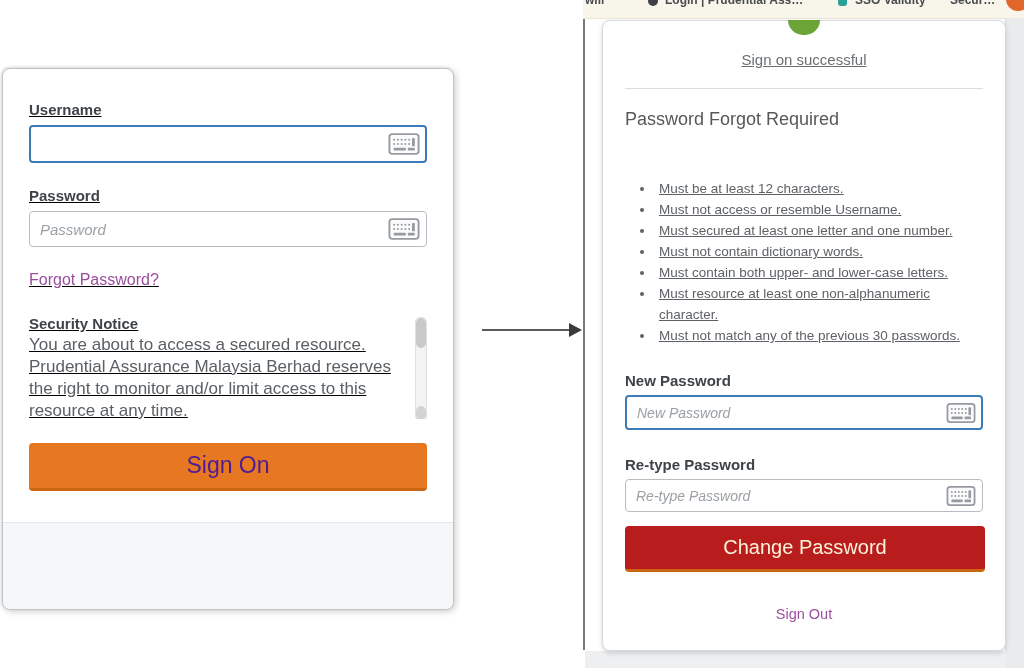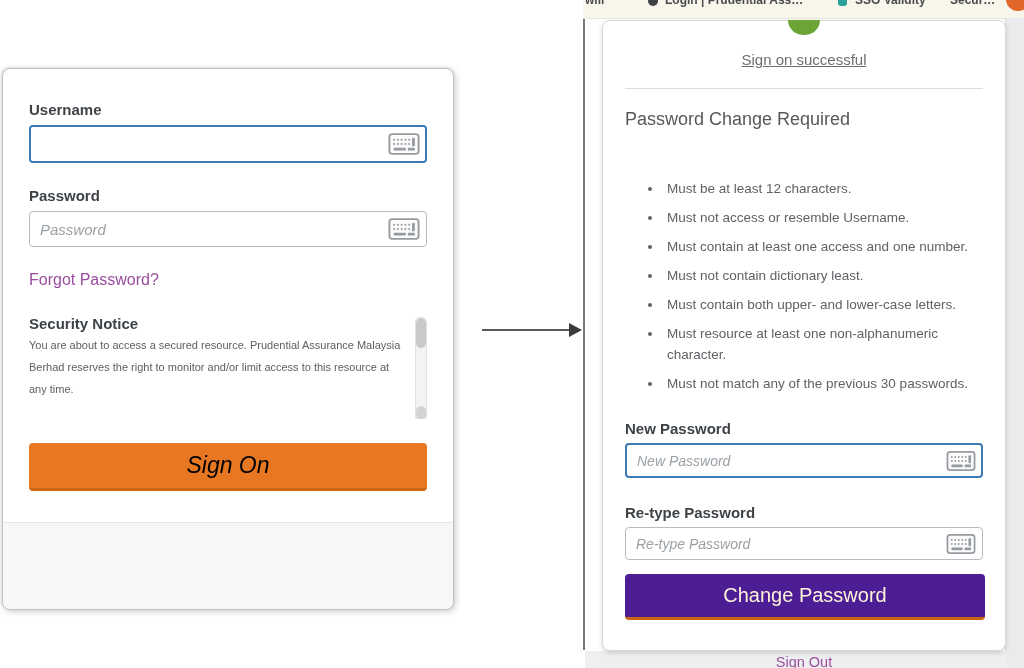--- a/index.html
+++ b/index.html
@@ -2,39 +2,39 @@
 <html><head>
 <meta charset="utf-8">
 <style>
   html,body{margin:0;padding:0;background:#ffffff;}
   .stage{position:relative;width:1024px;height:668px;background:#ffffff;overflow:hidden;
          font-family:"Liberation Sans",sans-serif;}
 
   
   .card-left{position:absolute;left:2px;top:68px;width:450px;height:540px;background:#fff;
              border:1px solid #bfc3c6;border-radius:8px;box-shadow:2px 2px 6px rgba(0,0,0,.18), -1px -1px 3px rgba(0,0,0,.10);}
-  .cl-body{position:absolute;left:0;right:0;top:0;bottom:86px;padding:32px 26px 0;box-sizing:border-box;}
+  .cl-body{position:absolute;left:0;right:0;top:0;bottom:86px;padding:32px 26px 0;box-sizing:border-box;text-decoration:underline;}
   .fld-label{display:block;font-size:15px;font-weight:bold;color:#3e4348;margin:0 0 7px;}
   .field{position:relative;margin-bottom:24px;}
   .field input{width:100%;height:36px;box-sizing:border-box;border:1px solid #b8bcc1;border-radius:4px;
                padding:0 46px 0 10px;font-size:15px;color:#333;font-family:"Liberation Sans",sans-serif;background:#fff;}
   .field.focus input{border:2px solid #3d7ab8;height:38px;}
   .field input::placeholder{color:#9aa0a5;font-style:italic;opacity:1;}
   .kbd-ic{position:absolute;right:7px;top:50%;transform:translateY(-50%);width:32px;height:23px;display:block;}
   .forgot{display:block;text-align:left;color:#9a4c9e;font-size:16px;text-decoration:none;margin:14px 0 26px;cursor:pointer;}
   .notice{position:relative;height:104px;overflow:hidden;padding-right:24px;}
   .notice h3{margin:0 0 2px;font-size:15px;color:#3e4348;}
-  .notice p{margin:0;font-size:11px;line-height:22px;color:#5b6065;}
+  .notice p{margin:0;font-size:17px;line-height:22px;color:#5b6065;}
   .vscroll{position:absolute;right:0;top:2px;width:10px;height:102px;background:#f3f3f3;
            border:1px solid #e0e0e0;border-radius:5px;}
   .vthumb{position:absolute;top:0;left:0;right:0;height:30px;background:#c9c9c9;border-radius:5px;}
   .vcap{position:absolute;bottom:0;left:0;right:0;height:14px;background:#d4d4d4;border-radius:5px;}
   .signon-btn{position:absolute;left:26px;right:26px;top:374px;height:48px;background:#e87722;
-              border:none;border-bottom:3px solid #c9660f;border-radius:4px;color:#000000;font-size:23px;
-              font-family:"Liberation Sans",sans-serif;cursor:pointer;font-style:italic;}
+              border:none;border-bottom:3px solid #c9660f;border-radius:4px;color:#4c1d95;font-size:23px;
+              font-family:"Liberation Sans",sans-serif;cursor:pointer;}
   .cl-footer{position:absolute;left:0;right:0;bottom:0;height:86px;background:#f6f7f8;
              border-top:1px solid #e4e6e8;border-radius:0 0 8px 8px;}
 
   
   .arrow{position:absolute;left:482px;top:323px;width:100px;height:14px;}
   .arrow-line{position:absolute;left:0;top:6px;width:88px;height:2px;background:#5a5a5a;}
   .arrow-head{position:absolute;right:0;top:0;width:0;height:0;border-left:13px solid #3b3b3b;
               border-top:7px solid transparent;border-bottom:7px solid transparent;}
 
   
@@ -51,29 +51,29 @@
   .gray-bottom{position:absolute;left:2px;right:18px;bottom:0;height:17px;background:#edeff0;}
 
   .card-right{position:absolute;left:19px;top:20px;width:404px;height:631px;background:#fff;
               border:1px solid #d7d9db;border-radius:8px;box-shadow:0 2px 5px rgba(0,0,0,.15);box-sizing:border-box;}
   .green-arc{position:absolute;top:-1px;left:50%;transform:translateX(-50%);width:32px;height:15px;
              background:#6ca437;border-radius:0 0 16px 16px;}
   .status-msg{margin:30px 0 0;text-align:center;font-size:15px;color:#6b6f72;text-decoration:underline;}
   .divider{margin:20px 22px 0;border:none;border-top:1px solid #dddddd;height:0;}
   .cr-heading{margin:20px 22px 0;font-size:18px;font-weight:normal;color:#56585a;}
   .rules{margin:48px 22px 0 38px;padding:0 0 0 14px;font-size:13.5px;line-height:21px;color:#5e6266;}
-  .rules li{margin:8px;padding-left:4px;}
+  .rules li{margin:0;padding-left:4px;text-decoration:underline;}
   .cr-label{display:block;margin:26px 22px 0;font-size:15px;font-weight:bold;color:#3e4348;}
   .cr-field{position:relative;margin:6px 22px 0;}
   .cr-field input{width:100%;height:33px;box-sizing:border-box;border:1px solid #b8bcc1;border-radius:4px;
                   padding:0 44px 0 10px;font-size:14px;color:#333;font-family:"Liberation Sans",sans-serif;background:#fff;}
   .cr-field.focus input{border:2px solid #3d7ab8;height:35px;}
   .cr-field input::placeholder{color:#9aa0a5;font-style:italic;opacity:1;}
   .cr-field .kbd-ic{width:30px;height:21px;}
-  .change-btn{display:block;margin:14px 22px 0;width:360px;height:46px;background:#4c1d95;border:none;
+  .change-btn{display:block;margin:14px 22px 0;width:360px;height:46px;background:#b91c1c;border:none;
               border-bottom:3px solid #c9660f;border-radius:4px;color:#fcf3d9;font-size:20px;
               font-family:"Liberation Sans",sans-serif;cursor:pointer;}
   .signout{display:block;text-align:center;color:#9c4f9f;font-size:14.5px;text-decoration:none;margin-top:34px;cursor:pointer;}
 </style>
 </head>
 <body>
 
 <div class="stage">
 
   <section class="card-left">
@@ -165,27 +165,27 @@
     <div class="gray-col"></div>
     <div class="gray-bottom"></div>
 
     <div class="card-right">
       <div class="green-arc"></div>
 
       <p class="status-msg">Sign on successful</p>
 
       <hr class="divider">
 
-      <h2 class="cr-heading">Password Change Required</h2>
+      <h2 class="cr-heading">Password Forgot Required</h2>
 
       <ul class="rules">
         <li>Must be at least 12 characters.</li>
         <li>Must not access or resemble Username.</li>
-        <li>Must contain at least one access and one number.</li>
-        <li>Must not contain dictionary least.</li>
+        <li>Must secured at least one letter and one number.</li>
+        <li>Must not contain dictionary words.</li>
         <li>Must contain both upper- and lower-case letters.</li>
         <li>Must resource at least one non-alphanumeric character.</li>
         <li>Must not match any of the previous 30 passwords.</li>
       </ul>
 
       <label class="cr-label">New Password</label>
       <div class="cr-field focus">
         <input type="text" placeholder="New Password" style="">
         <svg class="kbd-ic" viewBox="0 0 34 24">
           <rect x="1.5" y="1.5" width="31" height="21" rx="3" fill="#fbfbfb" stroke="#969ba1" stroke-width="2"></rect>

